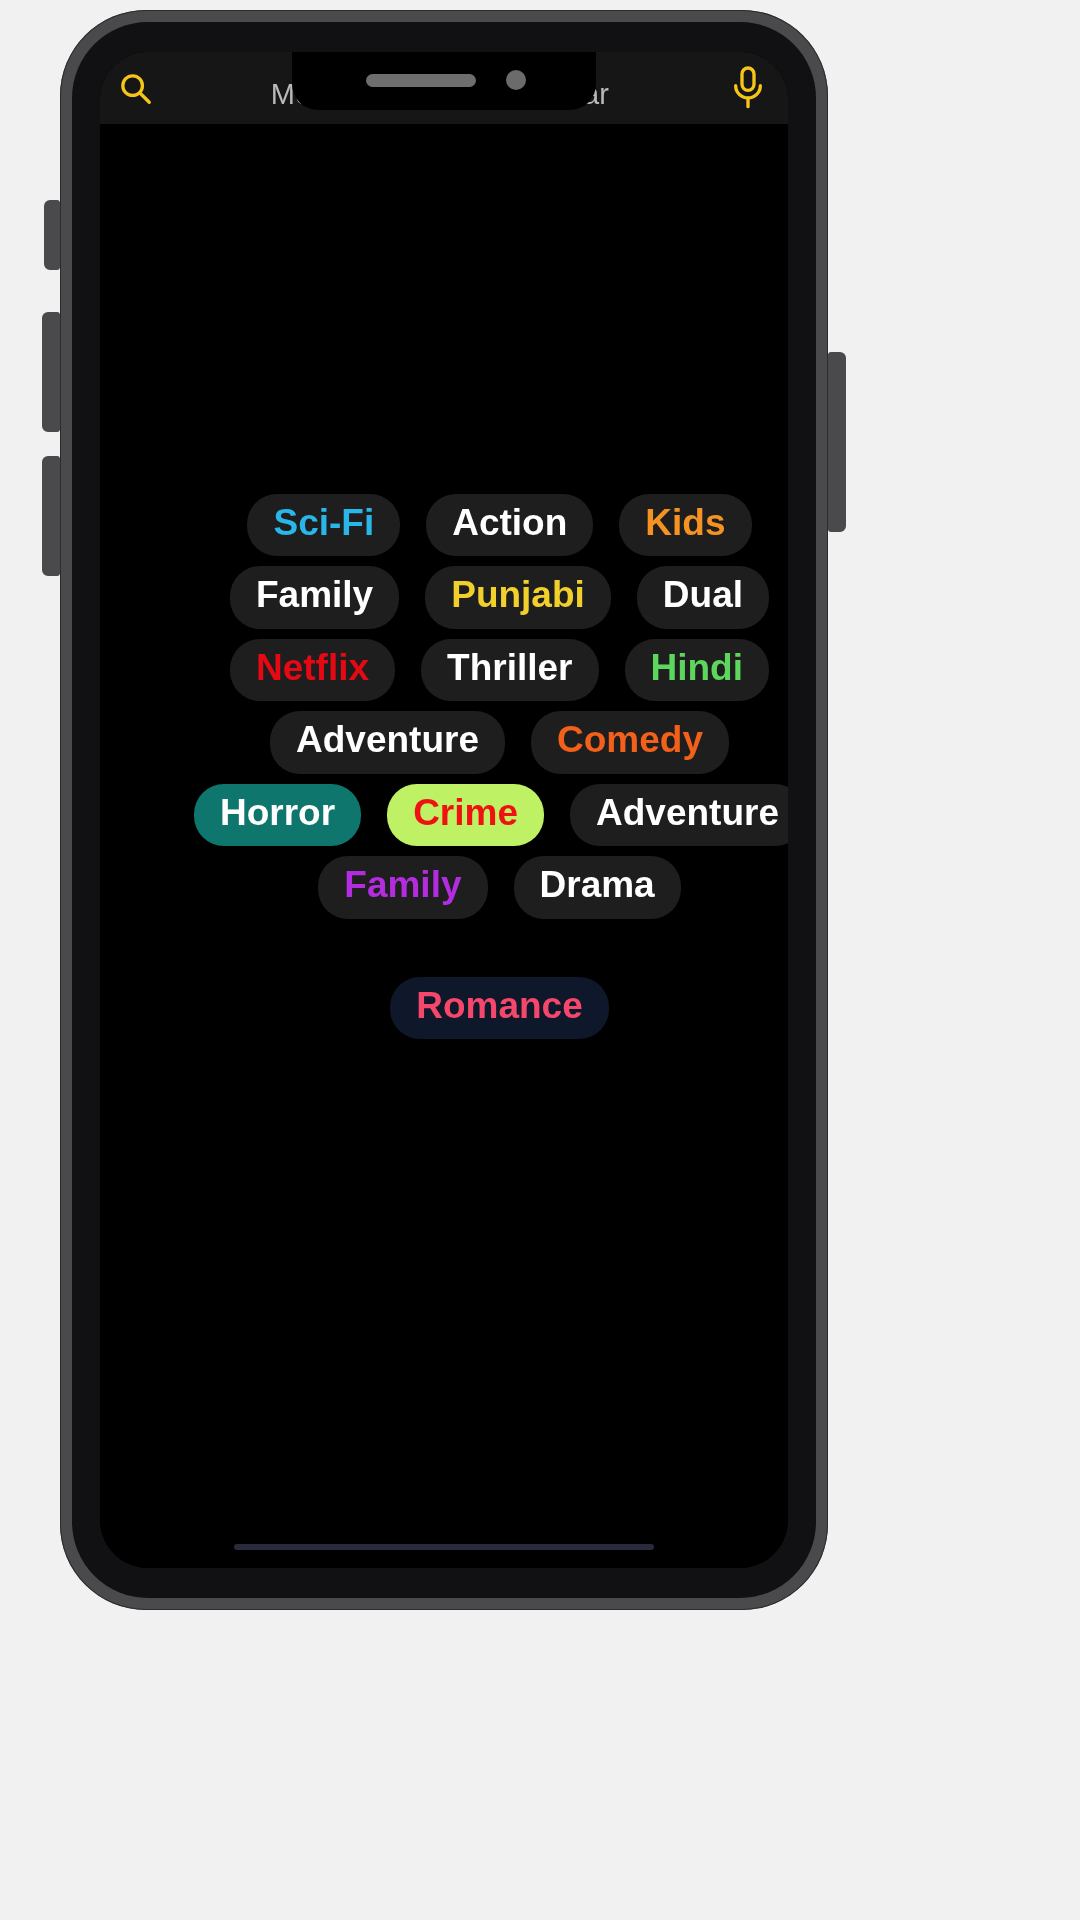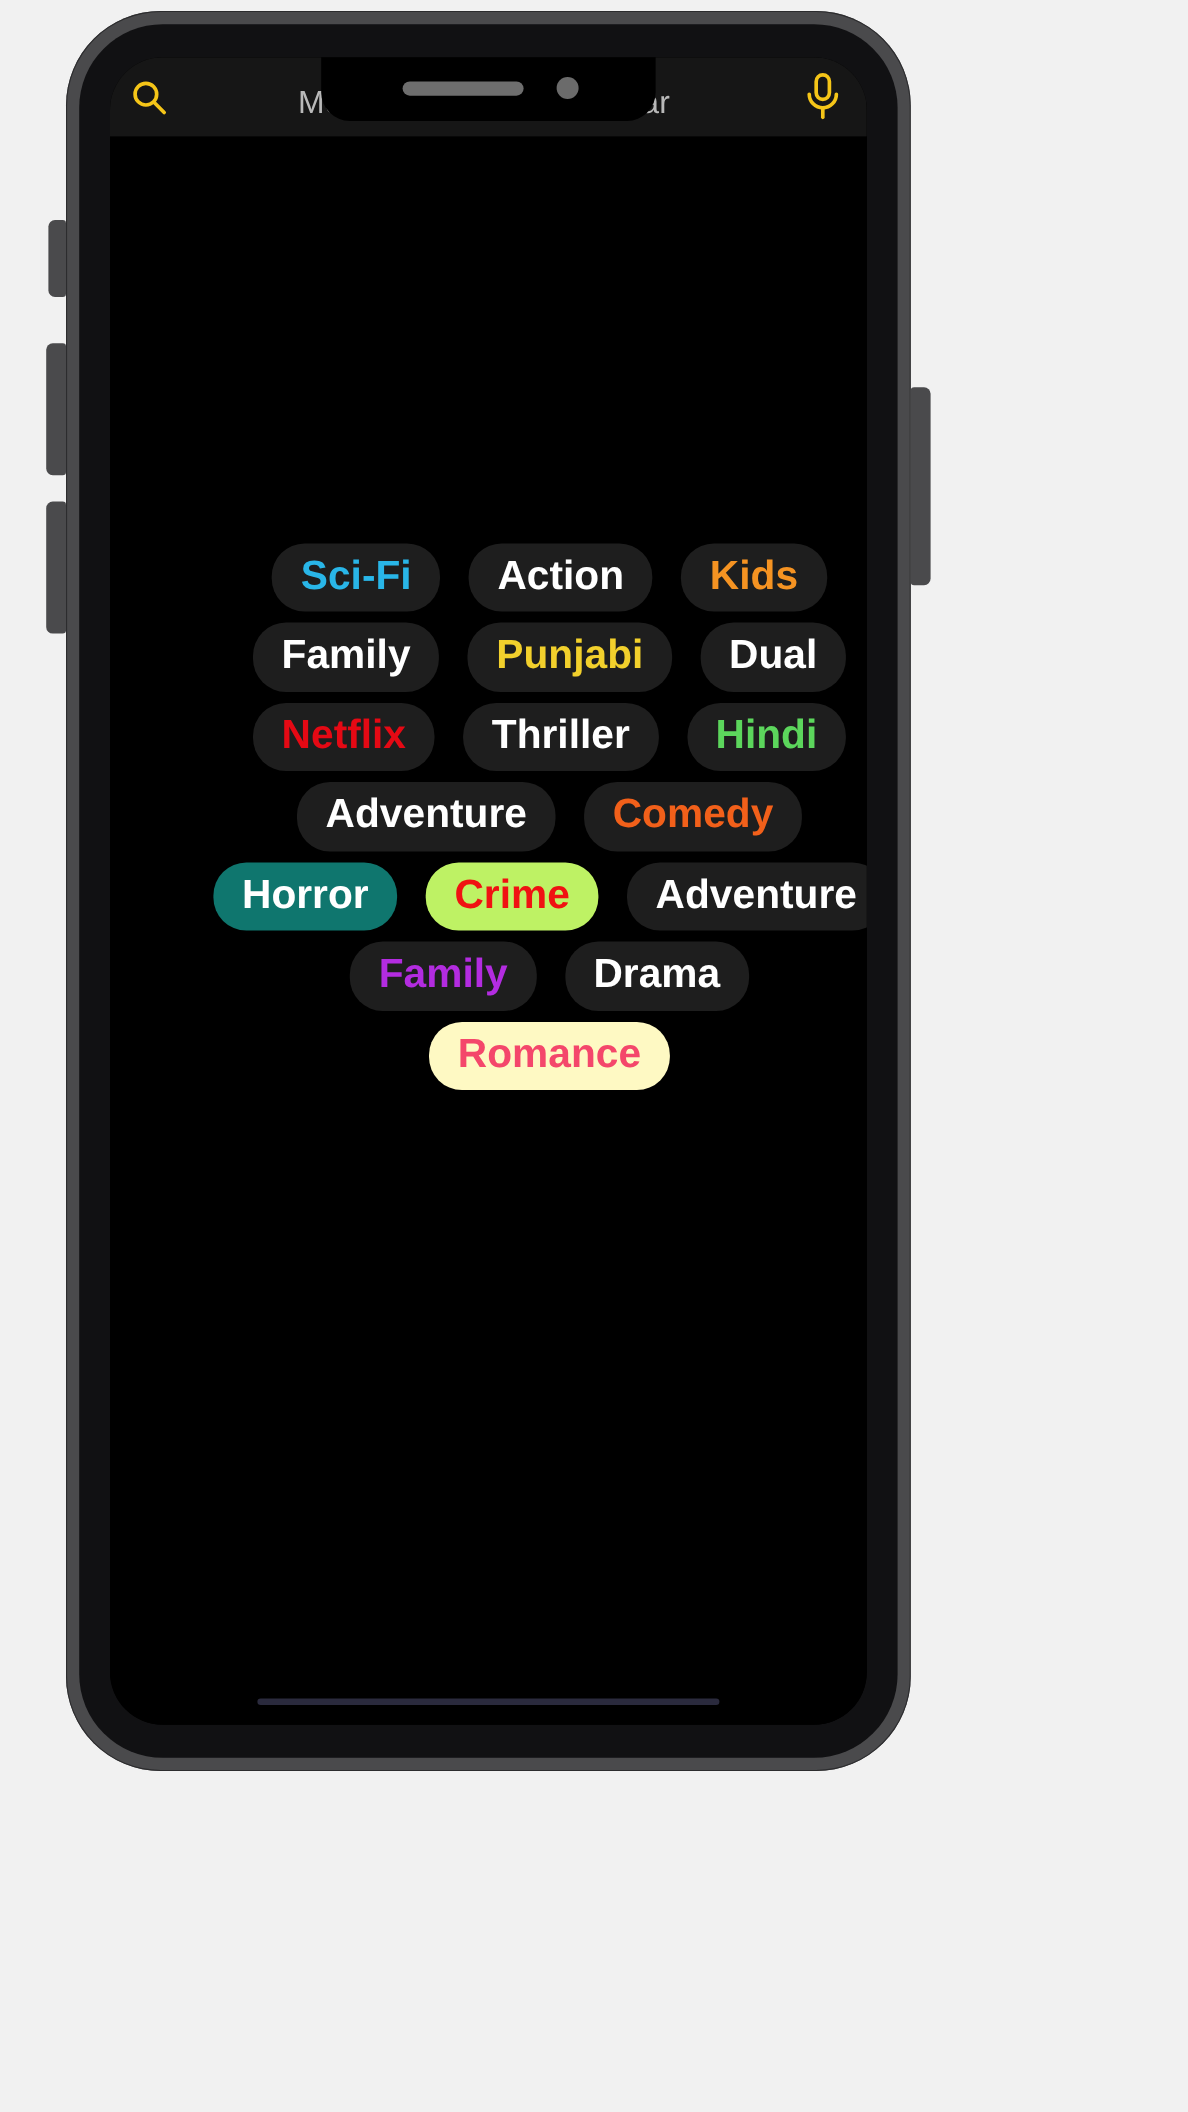--- a/index.html
+++ b/index.html
@@ -262,21 +262,21 @@
           <div class="chip-row">
             <div class="chip" style="color: rgb(255, 255, 255); background: #0f766e;">Horror</div>
             <div class="chip" style="color: rgb(240, 18, 18); background: #bef264;">Crime</div>
             <div class="chip" style="color: rgb(255, 255, 255); background: rgb(30, 30, 30);">Adventure</div>
           </div>
           <div class="chip-row">
             <div class="chip" style="color: rgb(179, 44, 224); background: rgb(30, 30, 30);">Family</div>
             <div class="chip" style="color: rgb(255, 255, 255); background: rgb(30, 30, 30);">Drama</div>
           </div>
           <div class="chip-row">
-            <div class="chip" style="color: rgb(244, 71, 107); background: #fef9c3;">Romance</div>
+            <div class="chip" style="color: rgb(244, 71, 107); background: #0f172a; margin-top: 48px;">Romance</div>
           </div>
         </div>
     </div>
 
     <div id="home-indicator"></div>
 
   </div>
 </div>
 
 </body></html>

